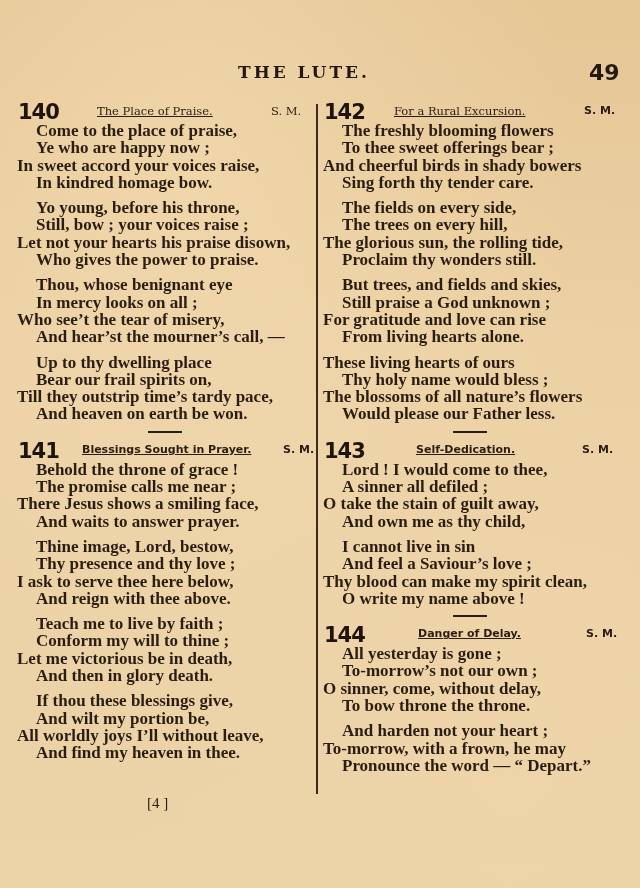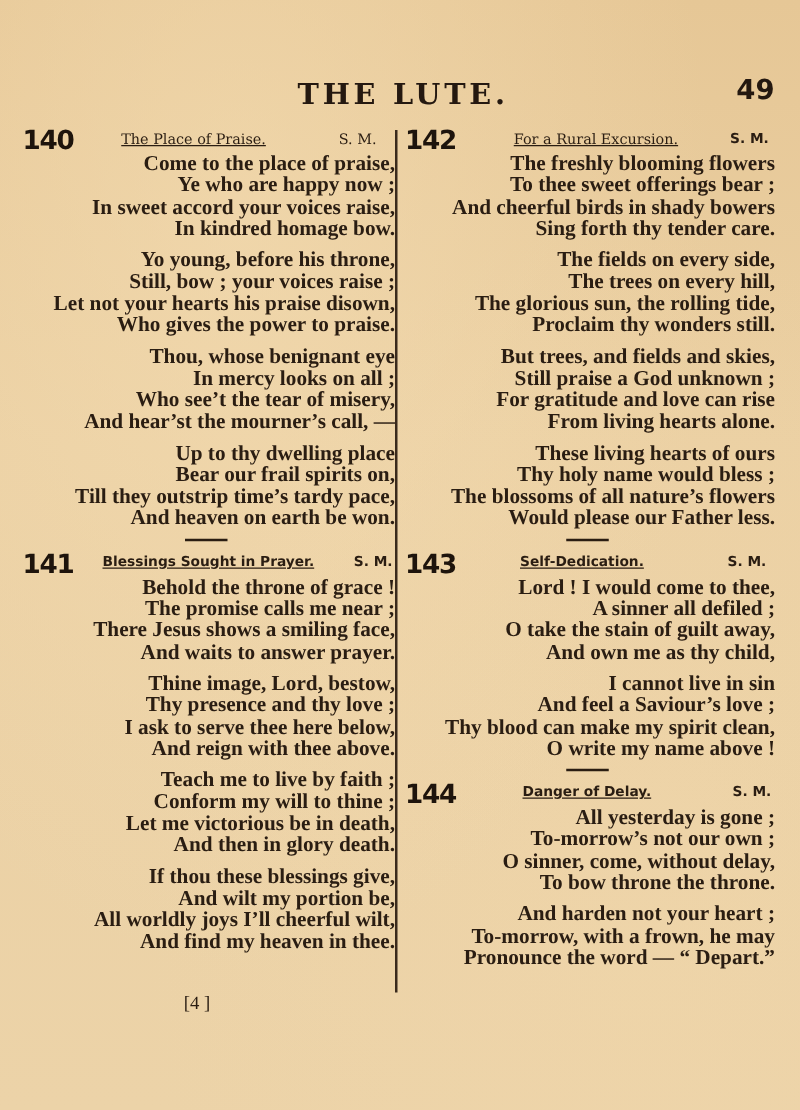--- a/index.html
+++ b/index.html
@@ -30,21 +30,21 @@
       left: 0;
       width: 640px;
       height: 26px;
     }
     .running-title {
       position: absolute;
       left: 238px;
       top: 0;
       font-family: "DejaVu Serif", serif;
       font-weight: bold;
-      font-size: 23px;
+      font-size: 17px;
       letter-spacing: 3px;
       color: #241810;
     }
     .page-number {
       position: absolute;
       left: 589px;
       top: -2px;
       font-family: "DejaVu Sans", sans-serif;
       font-weight: bold;
       font-size: 22px;
@@ -59,21 +59,20 @@
     .divider {
       position: absolute;
       left: 316px;
       top: 104px;
       width: 1.5px;
       height: 690px;
       background: #3a2a1c;
     }
     .hymn {
       position: relative;
-      text-align: right;
     }
     .hymn-header {
       position: relative;
       height: 22px;
     }
     .hymn-number {
       position: absolute;
       left: 4px;
       top: 0;
       font-family: "DejaVu Sans", sans-serif;
@@ -204,32 +203,32 @@
       </div>
       <div class="stanza">
         <div class="line indent">Teach me to live by faith ;</div>
         <div class="line indent">Conform my will to thine ;</div>
         <div class="line flush">Let me victorious be in death,</div>
         <div class="line indent">And then in glory death.</div>
       </div>
       <div class="stanza">
         <div class="line indent">If thou these blessings give,</div>
         <div class="line indent">And wilt my portion be,</div>
-        <div class="line flush">All worldly joys I’ll cheerful wilt,</div>
+        <div class="line flush">All worldly joys I’ll without leave,</div>
         <div class="line indent">And find my heaven in thee.</div>
       </div>
     </div>
   </div>
 
   <div class="column col-right">
 
     <div class="hymn">
       <div class="hymn-header">
         <span class="hymn-number">142</span>
-        <span class="hymn-title" style="left:91px">For a Rural Excursion.</span>
+        <span class="hymn-title" style="left:74px">For a Rural Excursion.</span>
         <span class="hymn-meter bold" style="left:264px">S. M.</span>
       </div>
       <div class="stanza">
         <div class="line indent">The freshly blooming flowers</div>
         <div class="line indent">To thee sweet offerings bear ;</div>
         <div class="line flush">And cheerful birds in shady bowers</div>
         <div class="line indent">Sing forth thy tender care.</div>
       </div>
       <div class="stanza">
         <div class="line indent">The fields  on every side,</div>

